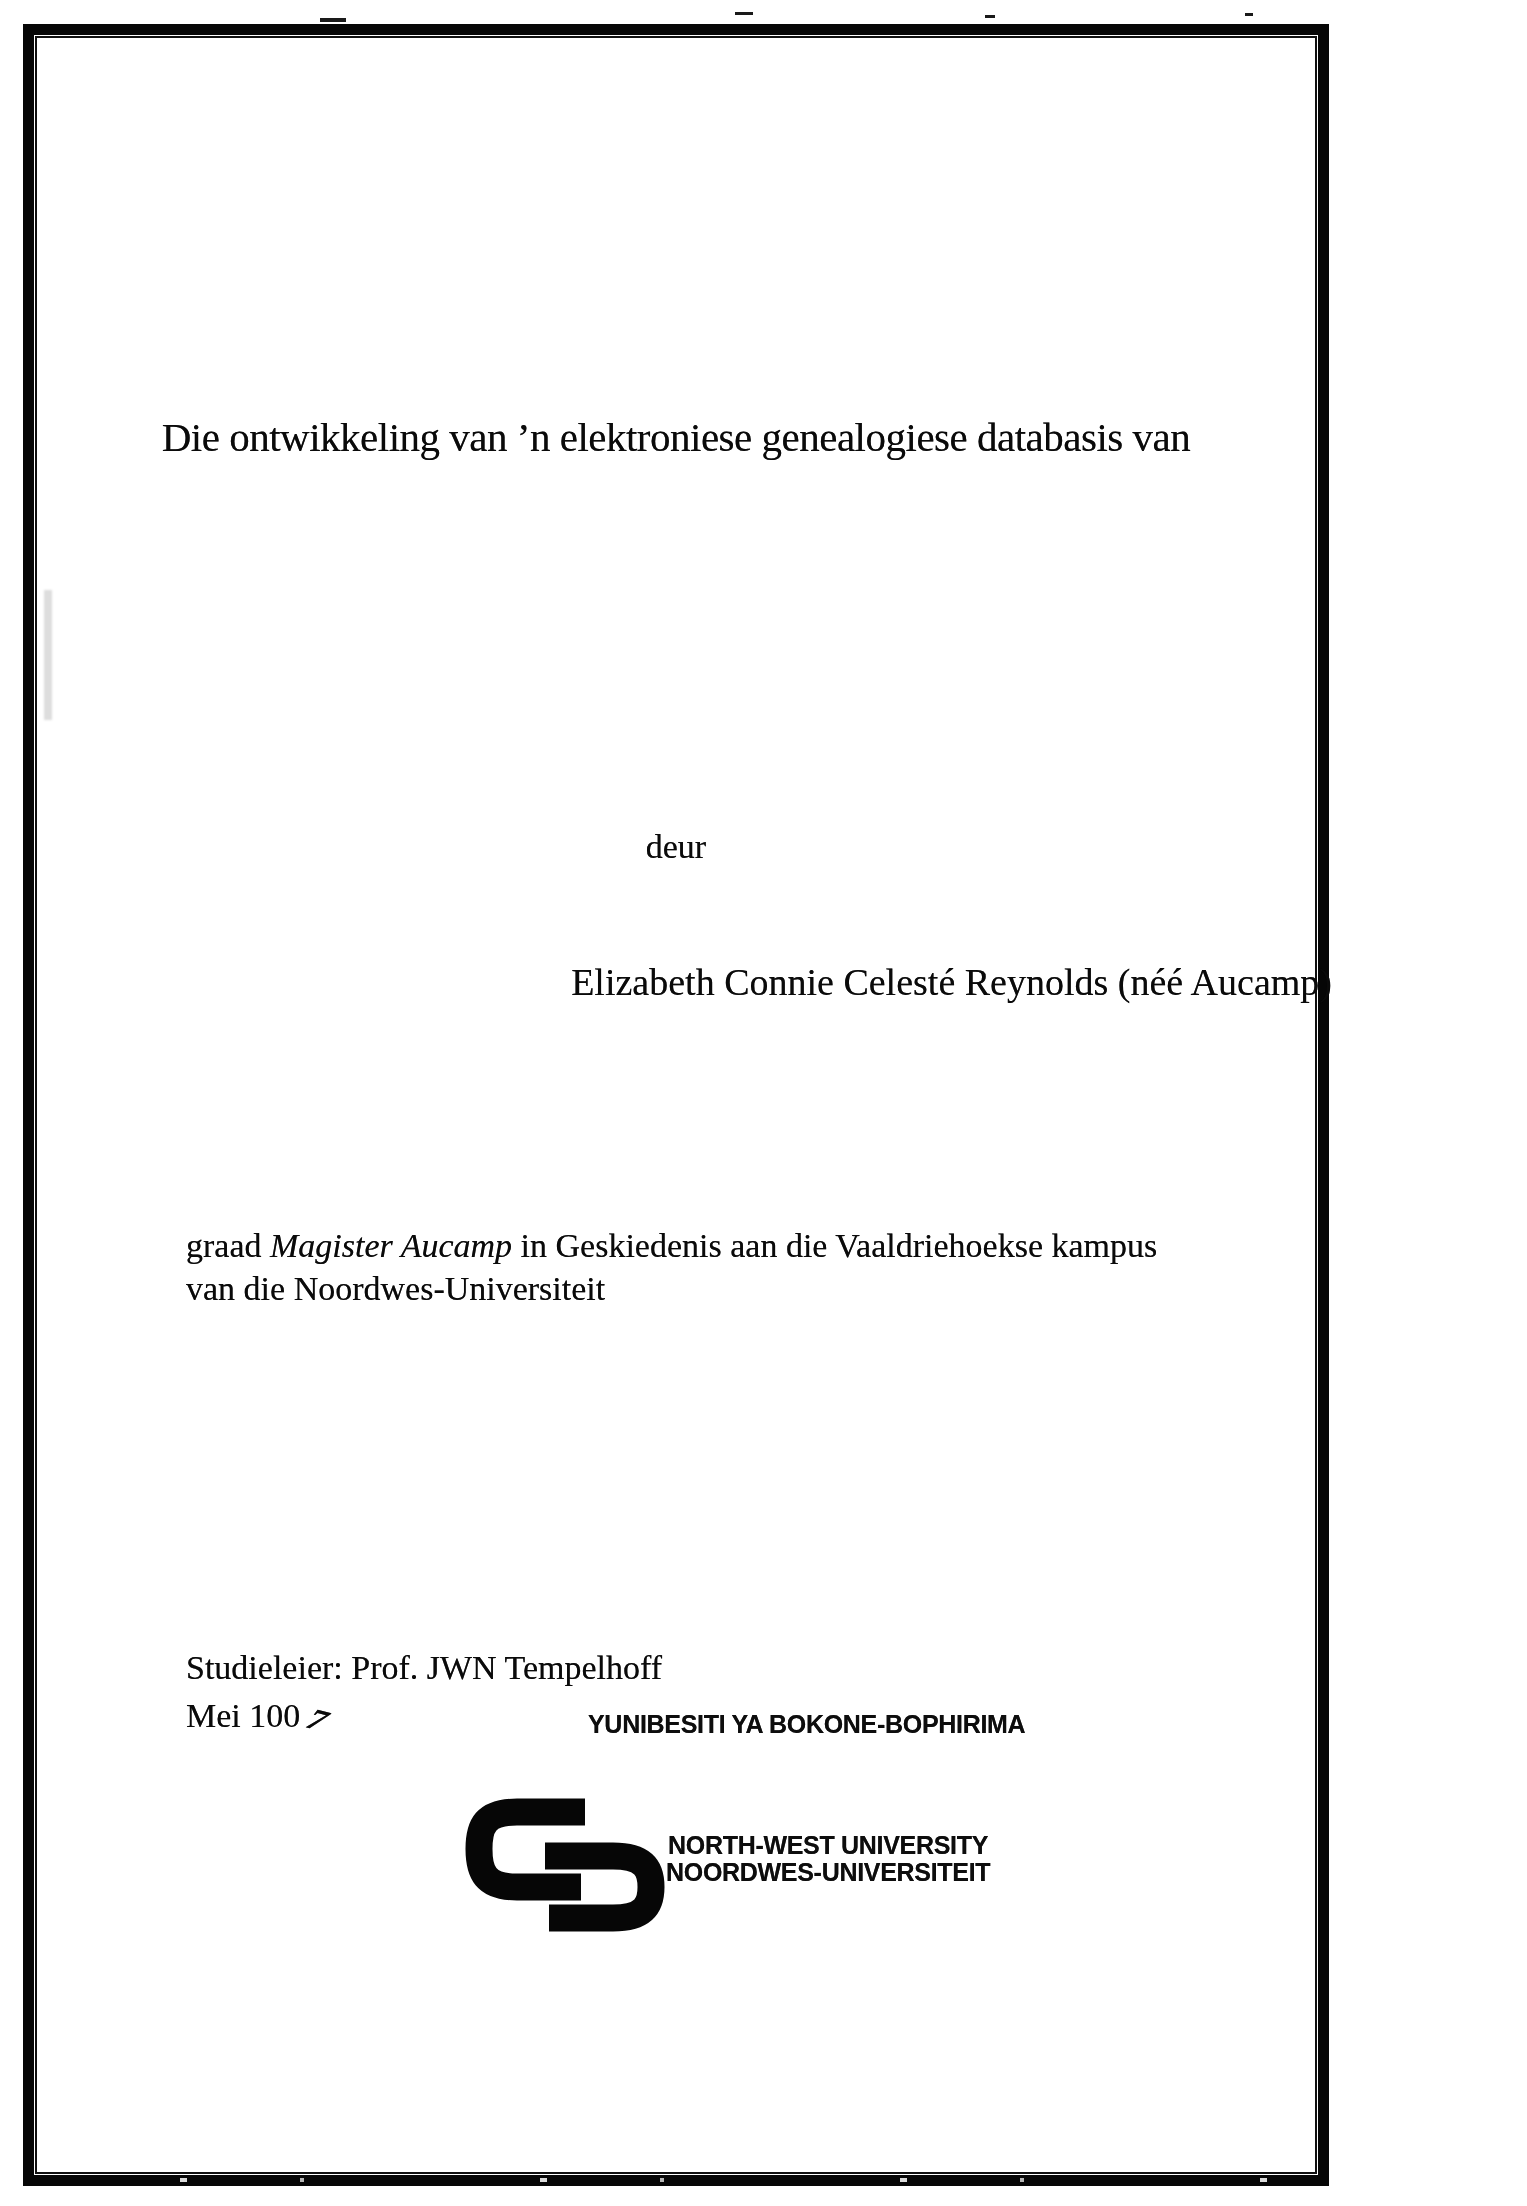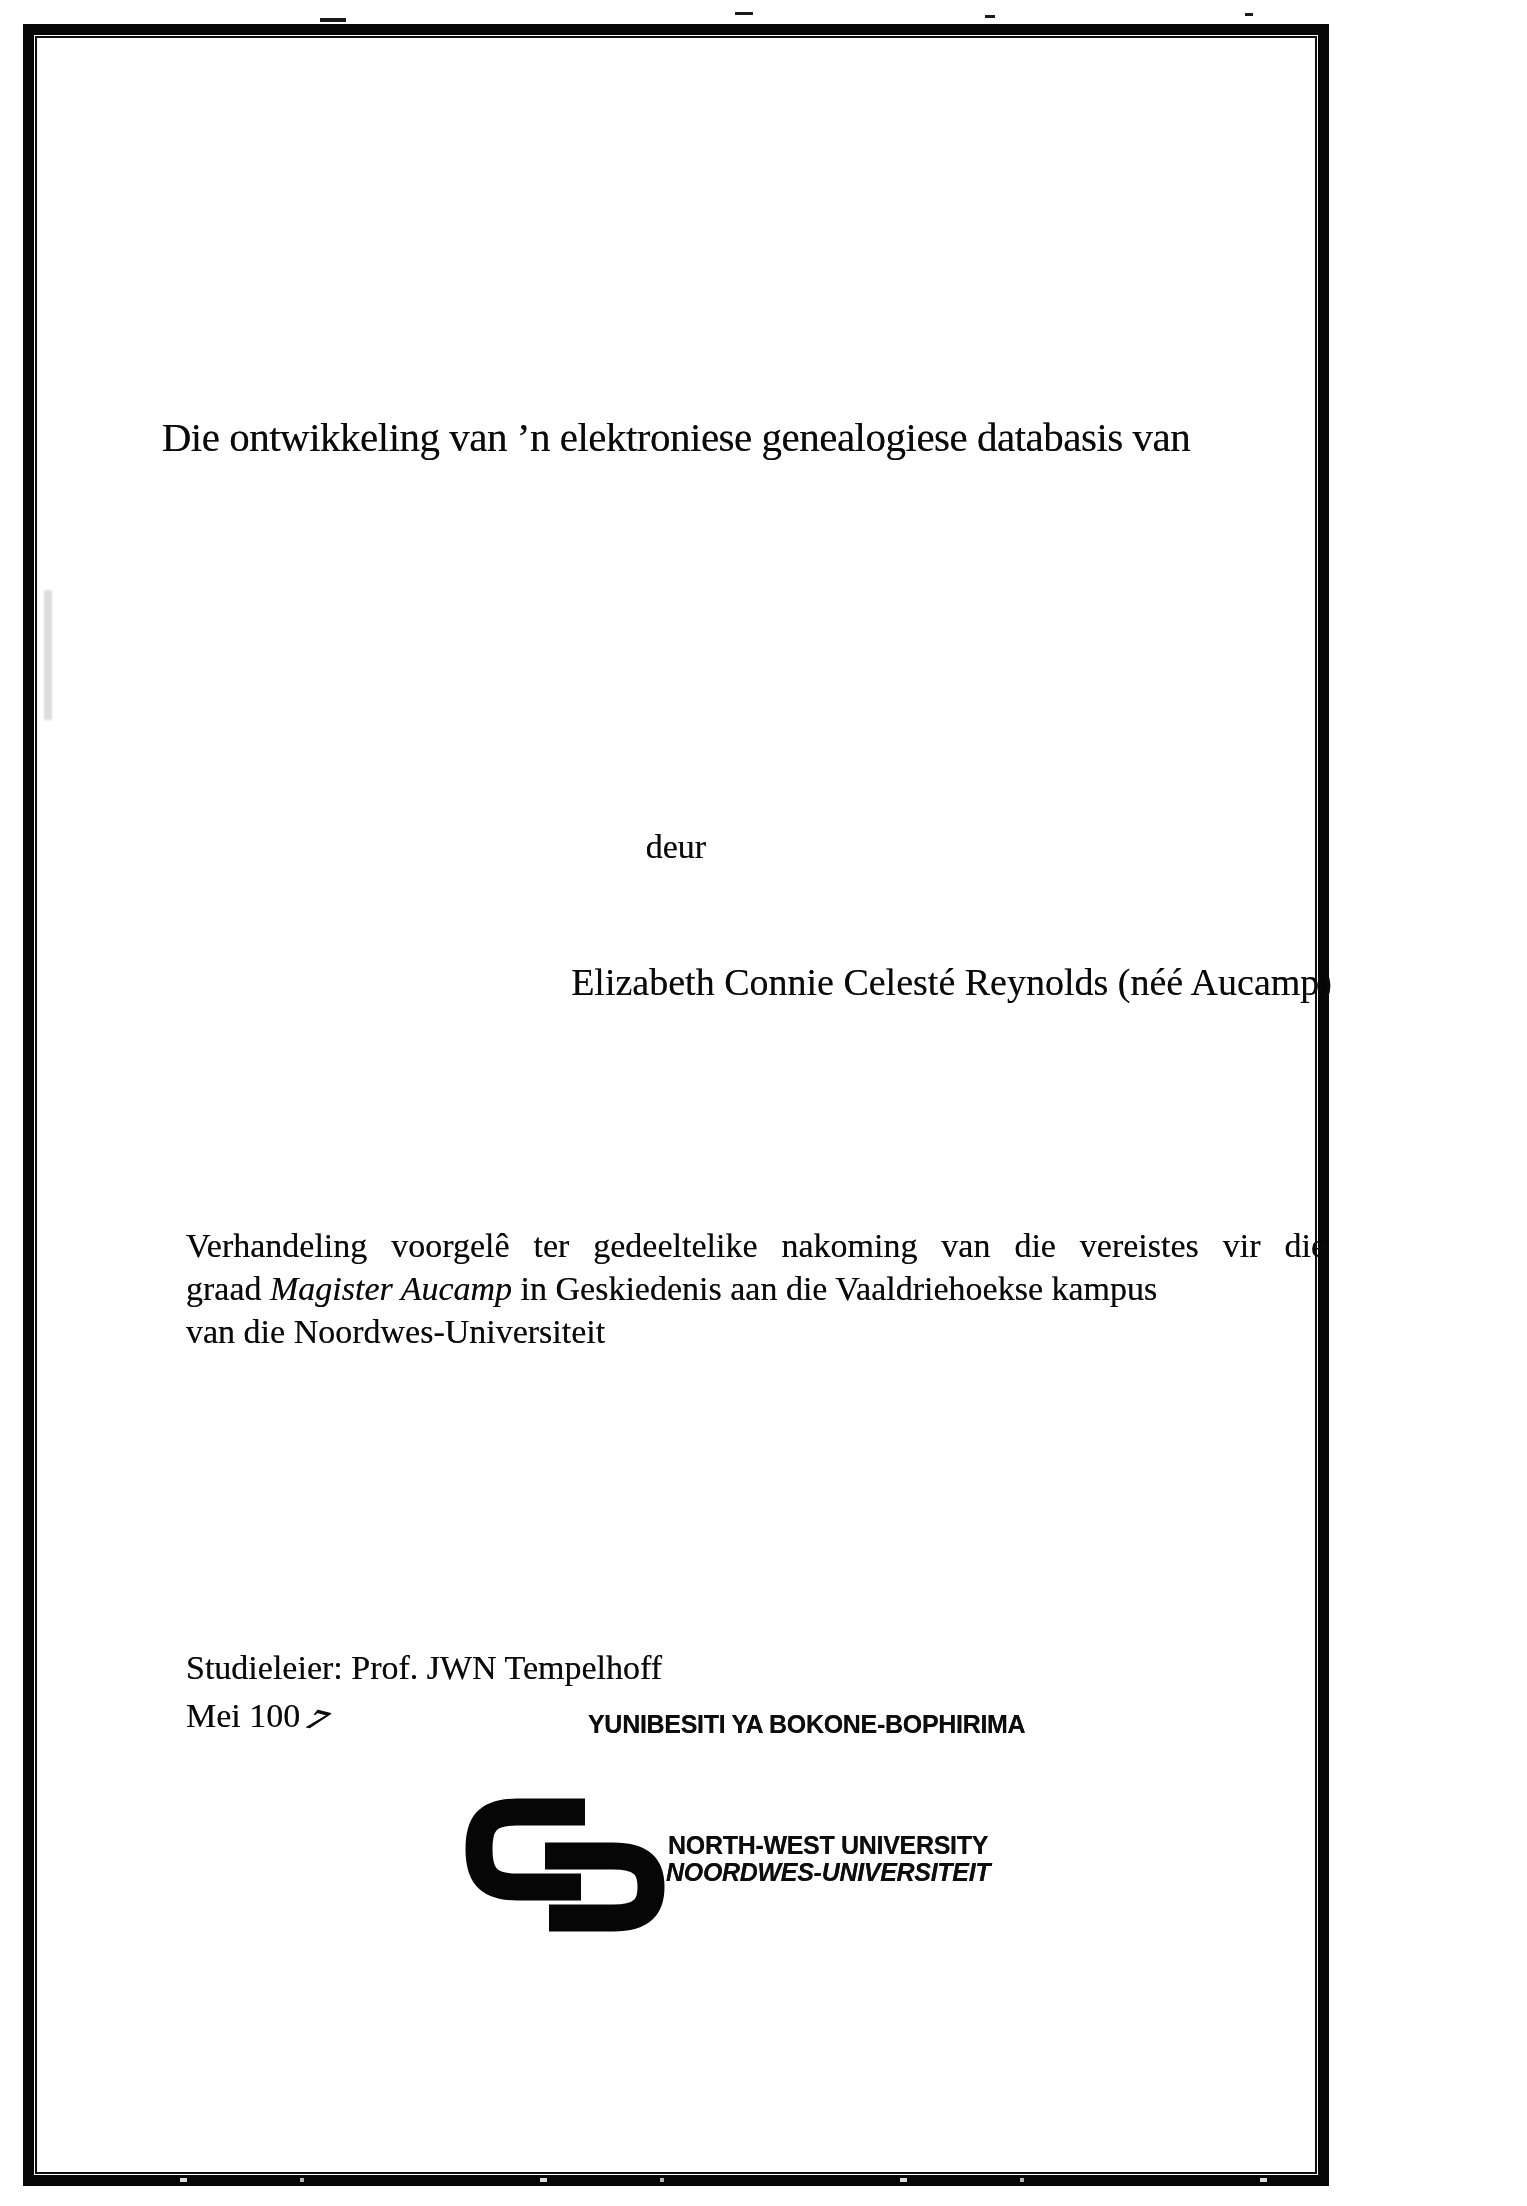--- a/index.html
+++ b/index.html
@@ -94,21 +94,21 @@
     font-weight: 700;
     font-size: 25px;
     letter-spacing: -0.3px;
     line-height: 1;
     color: #0d0d0d;
     white-space: nowrap;
     text-shadow: 0 0 0.5px rgba(0,0,0,0.7);
   }
   .logo-line1 { left: 588px; top: 1712px; }
   .logo-line2 { left: 668px; top: 1833px; }
-  .logo-line3 { left: 666px; top: 1860px; font-style: italic; }
+  .logo-line3 { left: 666px; top: 1860px; }
 </style>
 </head>
 <body>
 
 <div class="page">
 
   <div class="frame-outer">
     <div class="frame-inner"></div>
   </div>
 
@@ -122,21 +122,20 @@
 
   <div class="title-block txt">
     <div>Die ontwikkeling van ’n elektroniese genealogiese databasis van</div>
   </div>
 
   <div class="byline txt">deur</div>
 
   <div class="author txt">Elizabeth Connie Celesté Reynolds (néé Aucamp)</div>
 
   <div class="statement txt">
-    <div class="stmt-line1">Verhandeling voorgelê ter gedeeltelike nakoming van die vereistes vir die</div>
     <div><span>graad </span><span class="italic">Magister Aucamp</span><span> in Geskiedenis aan die Vaaldriehoekse kampus</span></div>
     <div>van die Noordwes-Universiteit</div>
   </div>
 
   <div class="supervisor-block txt">
     <div>Studieleier: Prof. JWN Tempelhoff</div>
     <div><span>Mei 100</span><span class="warped-seven">7</span></div>
   </div>
 
   <svg class="logo-mark" viewBox="0 0 200 136" xmlns="http://www.w3.org/2000/svg" aria-hidden="true">

